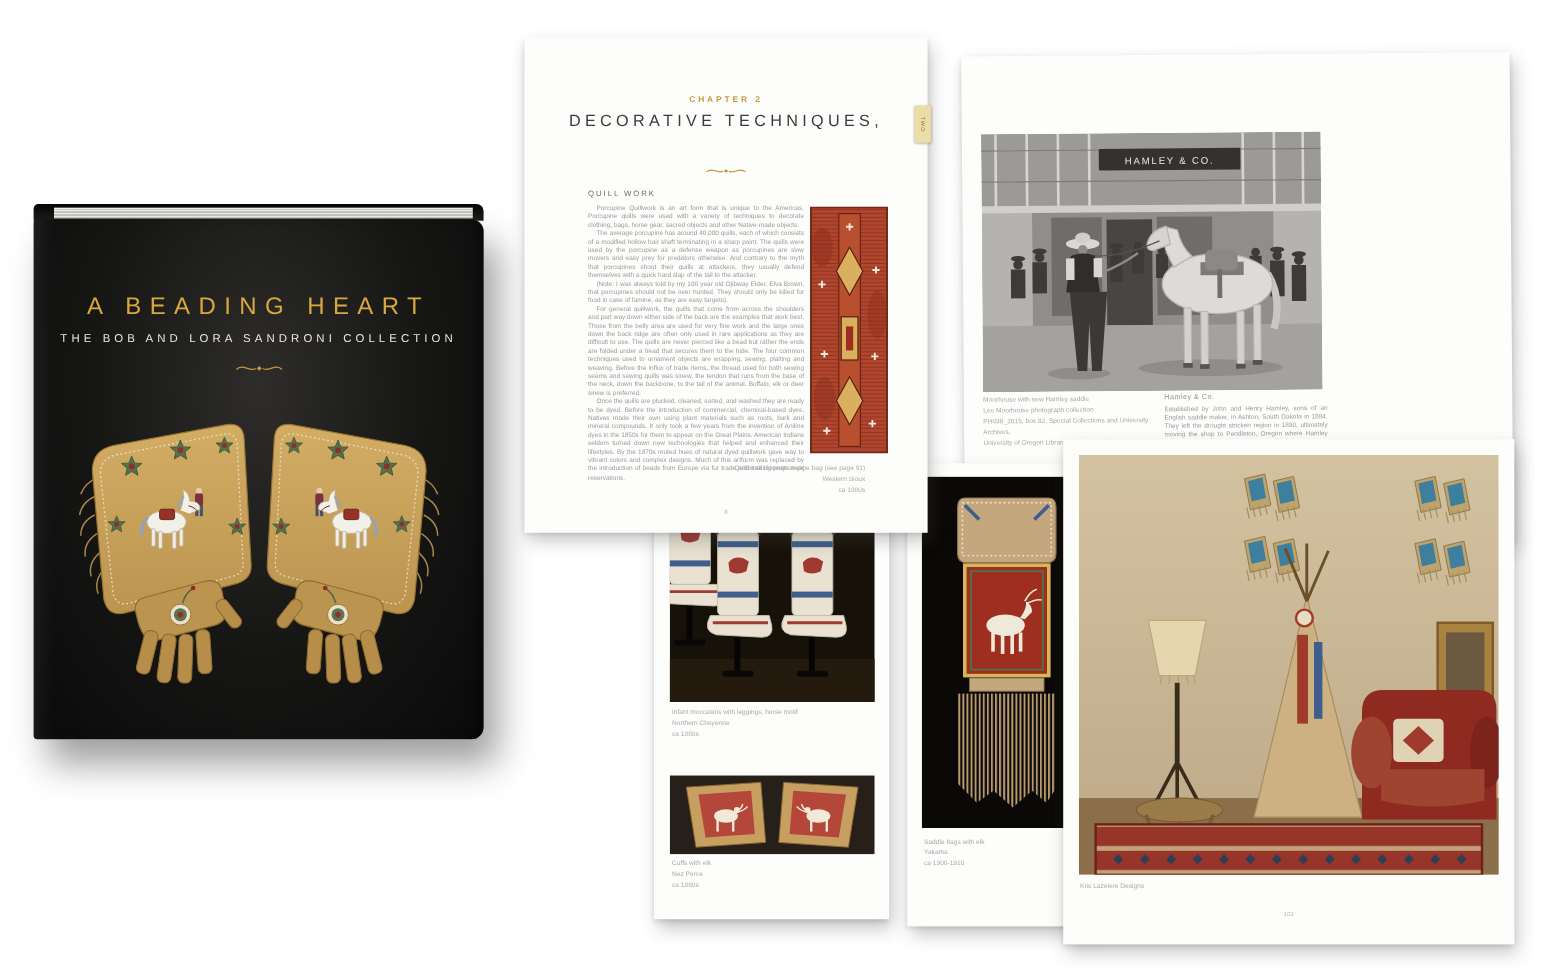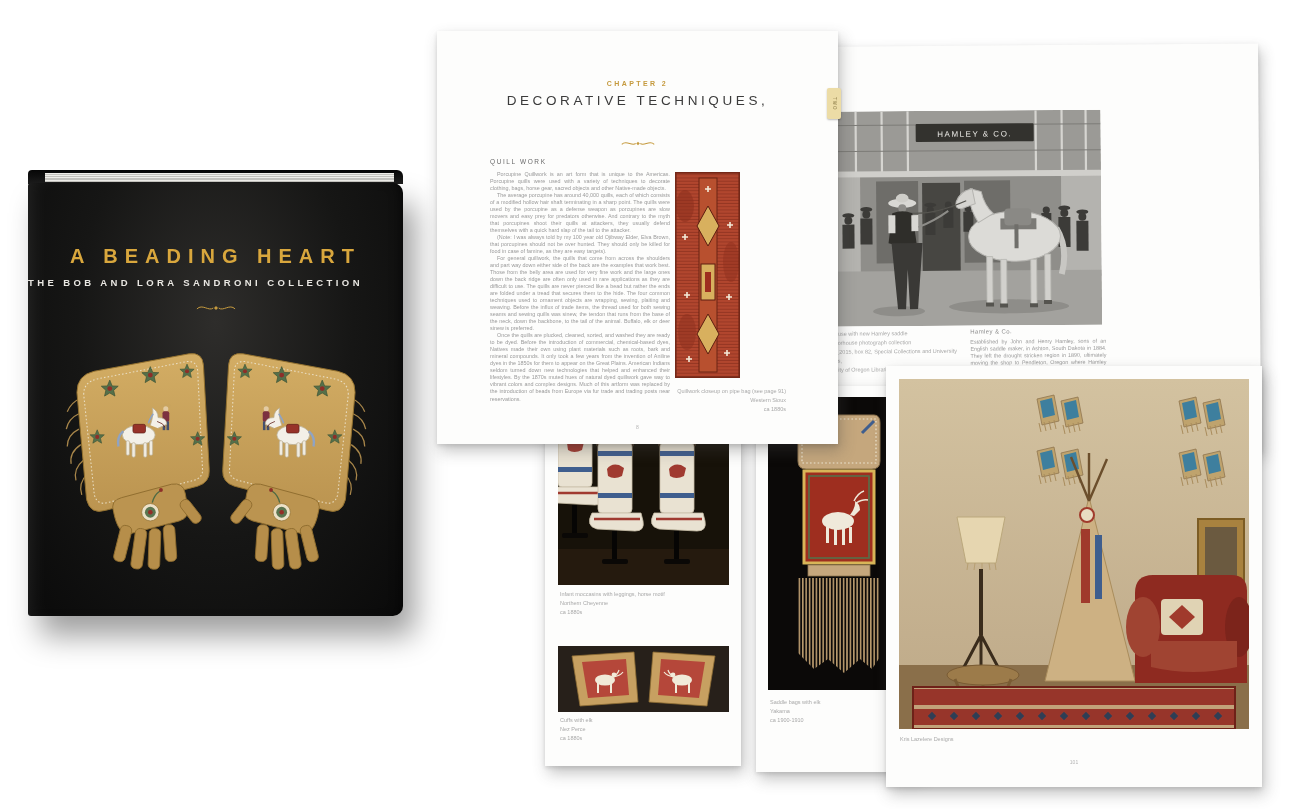--- a/index.html
+++ b/index.html
@@ -5,21 +5,21 @@
   html,body { margin:0; padding:0; background:#ffffff; }
   #canvas {
     position:relative; width:1300px; height:809px; background:#ffffff;
     font-family:"Liberation Sans","DejaVu Sans",sans-serif; overflow:hidden;
   }
   .page {
     position:absolute; background:#fdfdfc;
     box-shadow: 3px 7px 14px rgba(70,70,70,.32), 0 2px 4px rgba(0,0,0,.12);
   }
   
-  .page-a { left:437px; top:31px; width:401px; height:413px; z-index:4; }
+  .page-a { left:437px; top:31px; width:336px; height:413px; z-index:4; }
   .kicker { position:absolute; top:49px; left:0; right:0; text-align:center;
     font-size:7px; letter-spacing:2.4px; color:#c59a3e; font-weight:bold; }
   .chap-title { position:absolute; top:60px; left:0; right:0; text-align:center;
     font-size:13.5px; letter-spacing:3.6px; color:#3b3b3b; line-height:1.55; }
   .ornament { position:absolute; left:0; right:0; text-align:center; }
   .orn-a { top:102px; }
   .section-h { position:absolute; top:127px; left:53px; font-size:6.5px;
     letter-spacing:1.6px; color:#6a6a6a; }
   .body-col { position:absolute; top:140px; left:53px; width:180px;
     font-size:5.4px; line-height:1.3; color:#9a9a9a; text-align:justify; }
@@ -47,34 +47,34 @@
   .cap-c1 { position:absolute; top:186px; left:15px; }
   .cap-c2 { position:absolute; top:312px; left:15px; }
   
   .page-d { left:756px; top:386px; width:165px; height:386px; z-index:2; }
   .cap-d { position:absolute; top:312px; left:14px; }
   
   .page-e { left:886px; top:366px; width:376px; height:421px; z-index:3; }
   .cap-e { position:absolute; top:369px; left:14px; }
   .pn-e { top:393px; left:0; right:0; text-align:center; }
   
-  .book { position:absolute; left:28px; top:170px; width:375px; height:446px; z-index:1;font-weight:bold; }
+  .book { position:absolute; left:28px; top:170px; width:375px; height:446px; z-index:1; }
   .book-top { position:absolute; top:0; left:0; right:0; height:14px;
     background:linear-gradient(#060606,#1d1d1d); border-radius:4px 6px 0 0; }
   .book-pages { position:absolute; top:3px; left:17px; right:9px; height:9px;
     background:repeating-linear-gradient(180deg,#f1f0ec 0 1px,#c6c5c0 1px 2.2px); }
   .book-cover { position:absolute; top:13px; left:0; right:0; bottom:0;
     background:radial-gradient(ellipse at 50% 32%, #2e2d2b 0%, #161615 52%, #0a0a0a 100%);
     border-radius:3px 10px 10px 3px;
     box-shadow: inset 14px 0 20px -12px rgba(255,255,255,.10),
                 inset -8px 0 14px -9px rgba(0,0,0,.9),
                 12px 20px 30px rgba(0,0,0,.38); }
   .cover-title { position:absolute; top:62px; left:0; right:0; text-align:center;
     color:#d9a73d; font-size:20px; letter-spacing:7px; }
-  .cover-sub { position:absolute; top:94px; left:0; right:0; text-align:left;
+  .cover-sub { position:absolute; top:94px; left:0; right:0; text-align:center;
     color:#e9e7e2; font-size:9.5px; letter-spacing:3.4px; }
   .orn-cover { top:115px; }
   .cover-art { position:absolute; top:138px; left:50%; transform:translateX(-50%); }
 </style>
 </head>
 <body>
 
 <div id="canvas">
 
   <div class="book">

